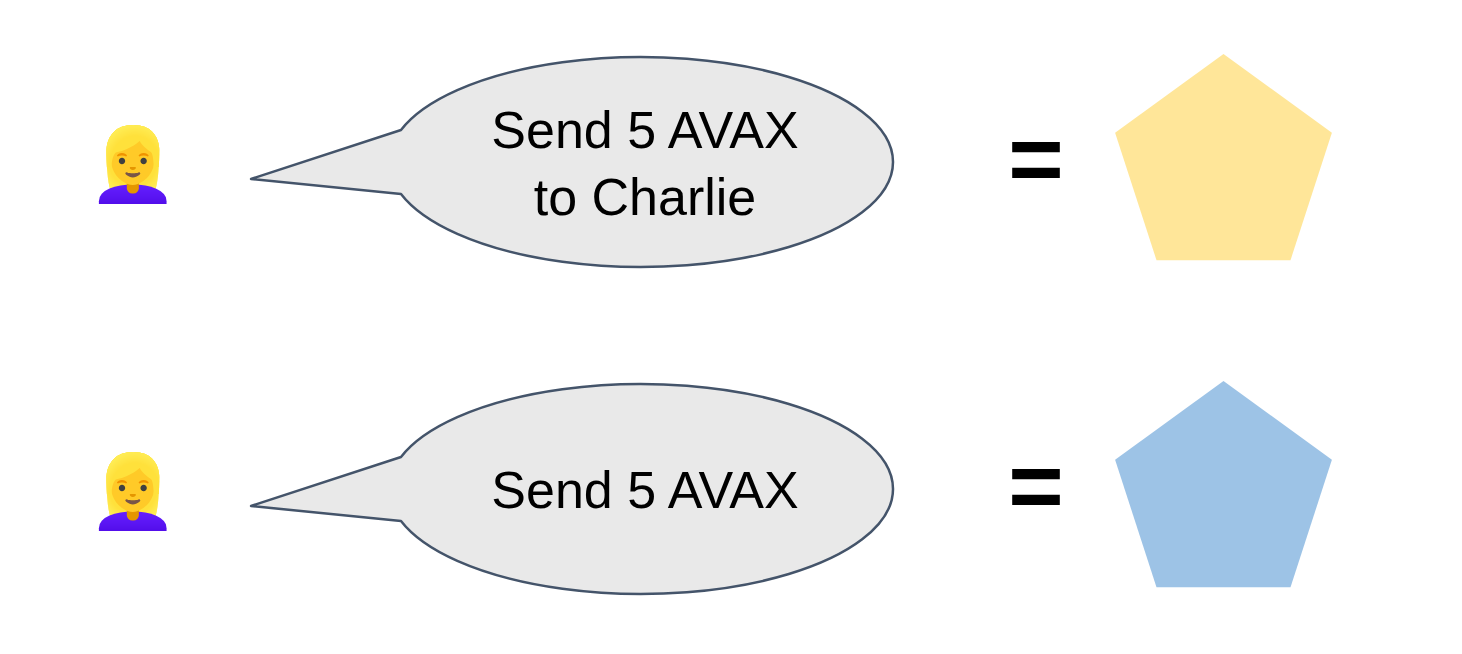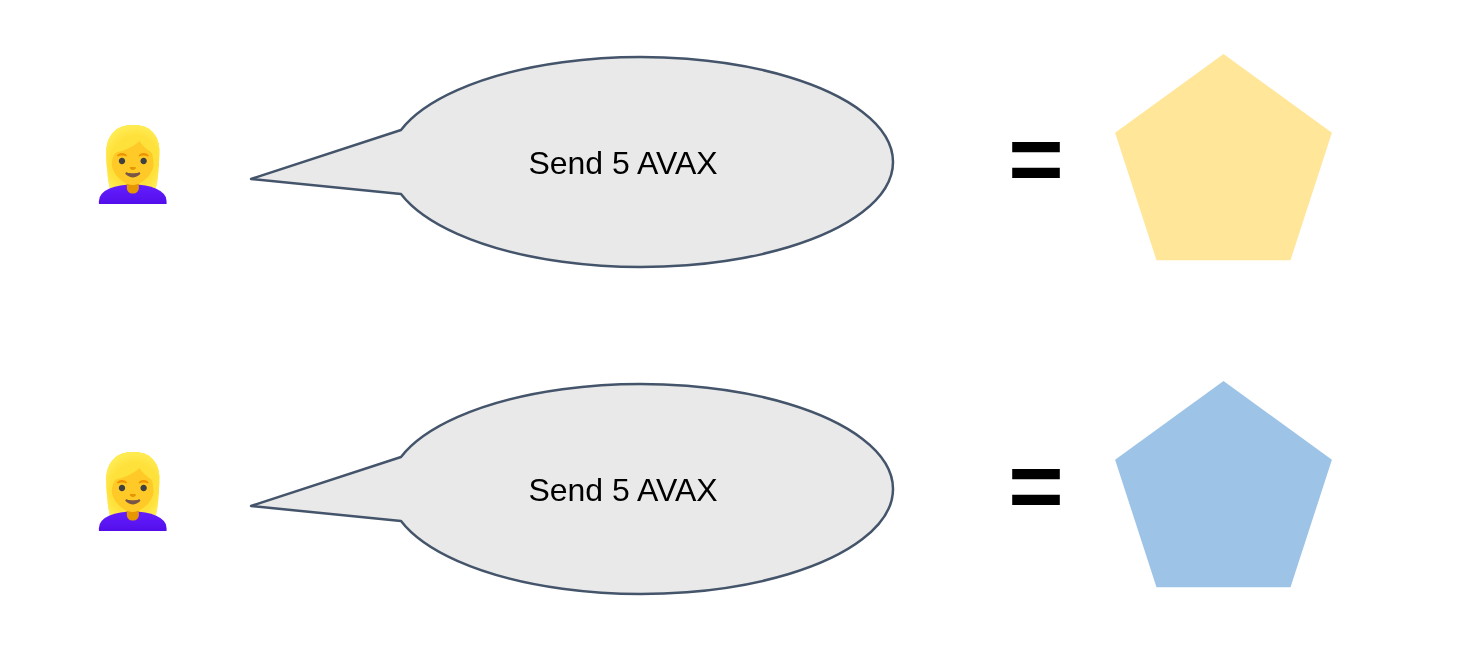--- a/index.html
+++ b/index.html
@@ -36,29 +36,29 @@
     flex: 0 0 auto;
   }
   .bubble-wrap svg {
     position: absolute;
     left: 0;
     top: 0;
     display: block;
   }
   .bubble-text {
     position: absolute;
-    left: 132px;
+    left: 154px;
     top: 0;
     width: 490px;
     height: 100%;
     display: flex;
     flex-direction: column;
     align-items: center;
     justify-content: center;
-    font-size: 32px;
+    font-size: 52px;
     line-height: 1.28;
     color: #000000;
     text-align: center;
   }
   .equals {
     margin-left: 100px;
     width: 80px;
     font-size: 95px;
     font-weight: bold;
     color: #000000;
@@ -80,20 +80,21 @@
 
   <div class="row">
     <div class="speaker-emoji">👱‍♀️</div>
 
     <div class="bubble-wrap">
       <svg width="650" height="230" viewBox="0 0 650 230">
         <path d="M 5 130 L 155 81 A 252 105 0 1 1 155 145 Z" stroke-width="2.5" stroke-linejoin="round" fill="#E9E9E9" stroke="#44546A"></path>
       </svg>
       <div class="bubble-text">
         <div>Send 5 AVAX</div>
+        <div>to Charlie</div>
       </div>
     </div>
 
     <div class="equals">=</div>
 
     <svg class="pentagon-svg" width="235" height="225" viewBox="0 0 235 225">
       <polygon points="117.5,3 225.9,81.8 184.5,209.2 50.5,209.2 9.1,81.8" fill="#FFE699"></polygon>
     </svg>
   </div>
 

